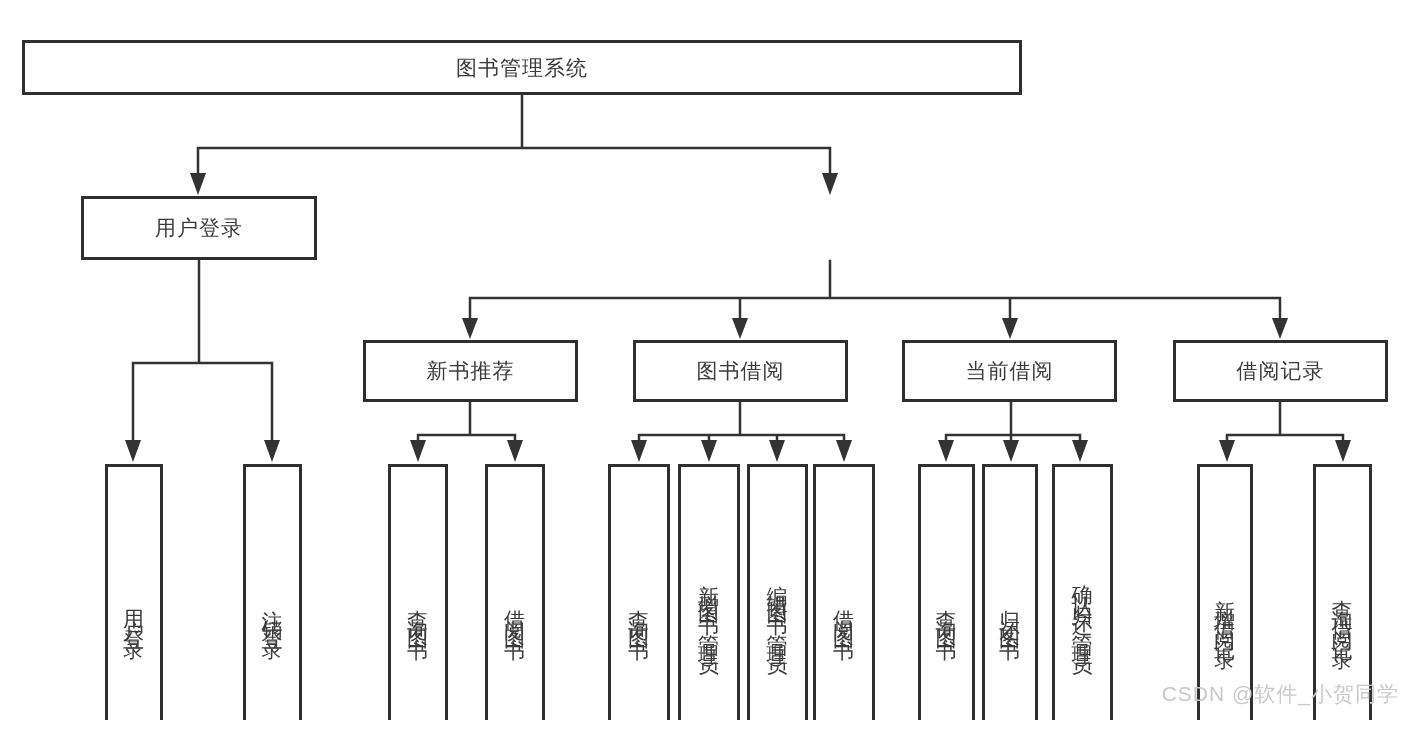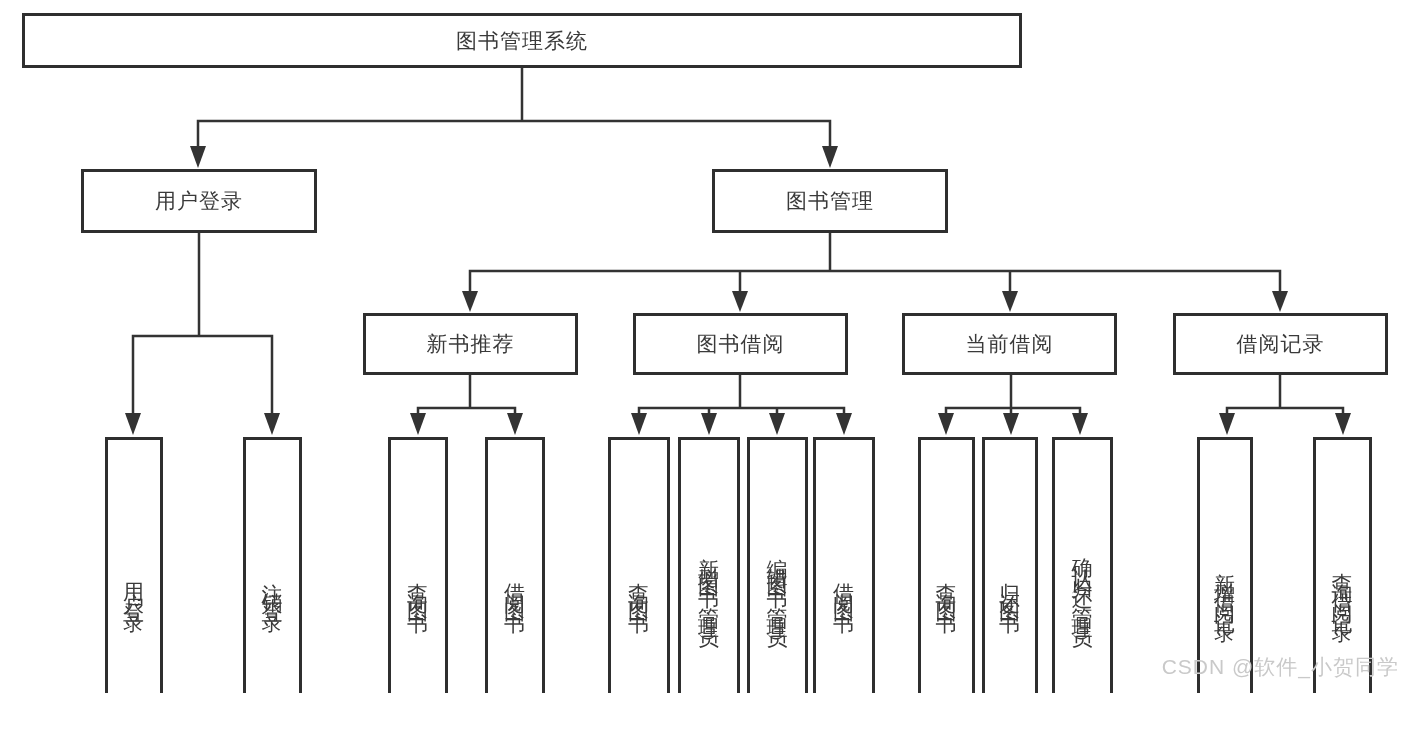--- a/index.html
+++ b/index.html
@@ -1,19 +1,20 @@
 <!DOCTYPE html>
 <html><head>
 <meta charset="utf-8">
 <style>
   html,body { margin:0; padding:0; background:#ffffff; }
   .canvas {
     position:relative; width:1405px; height:693px; background:#ffffff;
     font-family:"Liberation Sans","DejaVu Sans",sans-serif;
     overflow:hidden;
+    margin-top:27px;
   }
   .connectors { position:absolute; left:0; top:0; }
   .box {
     position:absolute; box-sizing:border-box;
     border:3px solid #2f2f2f; background:#ffffff;
     display:flex; align-items:center; justify-content:center;
     color:#3a3a3a;
   }
   .htext { font-size:21px; letter-spacing:1px; white-space:nowrap; }
   .vtext {
@@ -64,23 +65,20 @@
     </g>
   </svg>
 
   <div class="box" style="left:22px; top:13px; width:1000px; height:55px;">
     <span class="htext">图书管理系统</span>
   </div>
 
   <div class="box" style="left:81px; top:169px; width:236px; height:64px;">
     <span class="htext">用户登录</span>
   </div>
-  <div class="box" style="left:712px; top:169px; width:236px; height:64px;">
-    <span class="htext">图书管理</span>
-  </div>
 
   <div class="box" style="left:363px; top:313px; width:215px; height:62px;">
     <span class="htext">新书推荐</span>
   </div>
   <div class="box" style="left:633px; top:313px; width:215px; height:62px;">
     <span class="htext">图书借阅</span>
   </div>
   <div class="box" style="left:1173px; top:313px; width:215px; height:62px;">
     <span class="htext">借阅记录</span>
   </div>

